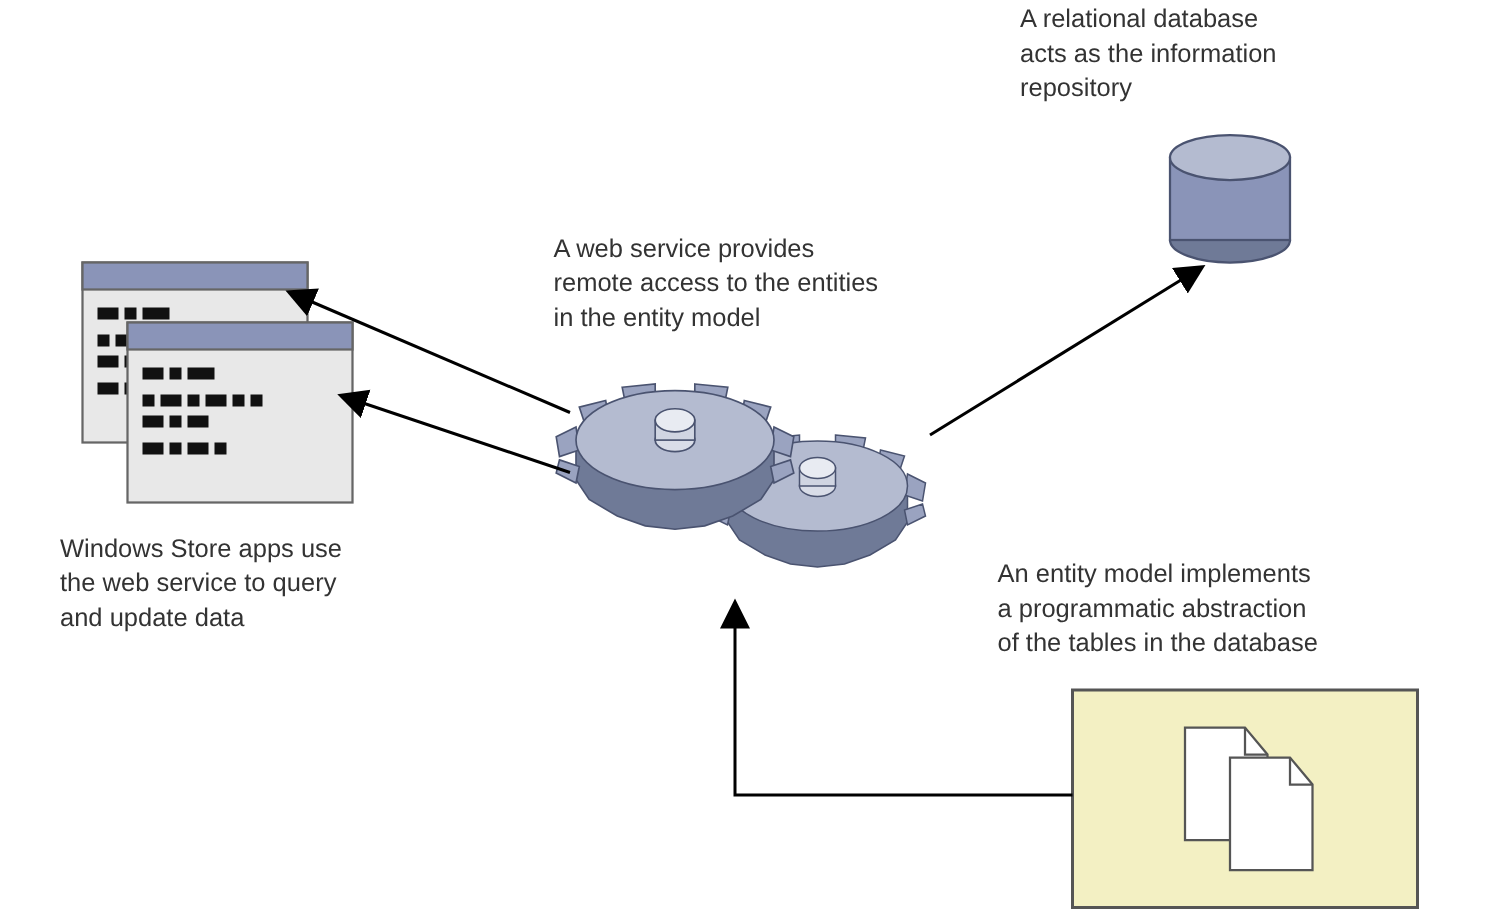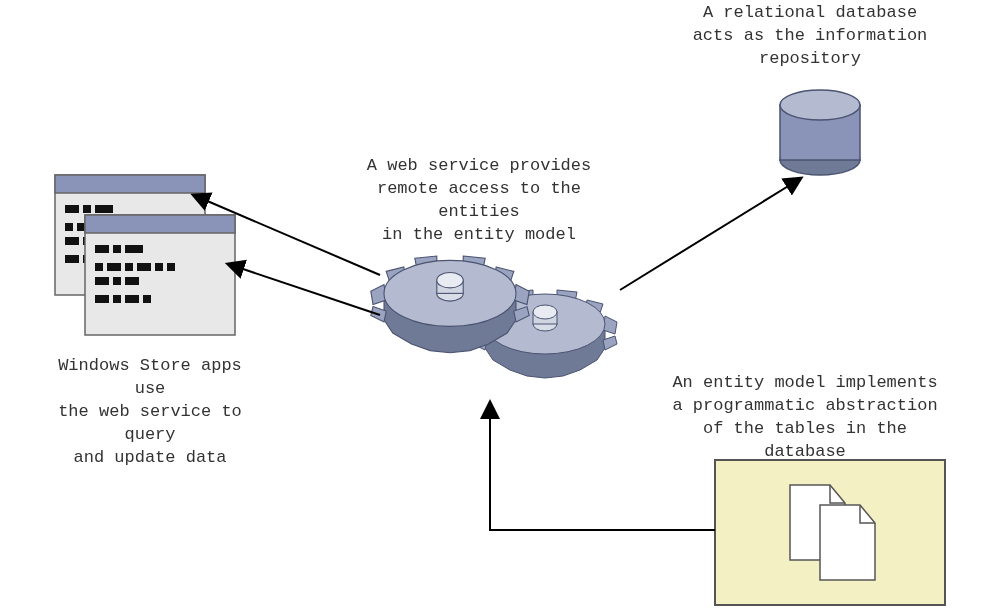--- a/index.html
+++ b/index.html
@@ -8,38 +8,36 @@
       width: 1000px;
       height: 610px;
       font-family: "Segoe UI", Arial, sans-serif;
       font-size: 17px;
       color: #333;
       position: relative;
       background: #fff;
     }
     .label {
       position: absolute;
-      text-align: center;
       line-height: 1.35;
-      font-family: Liberation Mono, monospace;
     }
     svg.canvas {
       position: absolute;
       top: 0;
       left: 0;
       width: 1000px;
       height: 610px;
       pointer-events: none;
     }
   </style>
 </head>
 <body>
 
 <div class="label" style="left:680px; top:2px; width:260px;">A relational database<br>acts as the information<br>repository</div>
-<div class="label" style="left:349px; top:155px; width:260px;">A web service provides<br>remote access to the entities<br>in the entity model</div>
+<div class="label" style="left:369px; top:155px; width:260px;">A web service provides<br>remote access to the entities<br>in the entity model</div>
 <div class="label" style="left:40px; top:355px; width:220px;">Windows Store apps use<br>the web service to query<br>and update data</div>
 <div class="label" style="left:665px; top:372px; width:280px;">An entity model implements<br>a programmatic abstraction<br>of the tables in the database</div>
 
 <svg class="canvas" viewBox="0 0 1000 610">
   <defs>
     <marker id="arrowhead" markerWidth="12" markerHeight="12" refX="2" refY="5" orient="auto">
       <polygon points="0,0 10,5 0,10" fill="#000"></polygon>
     </marker>
 
     <g id="gear">

